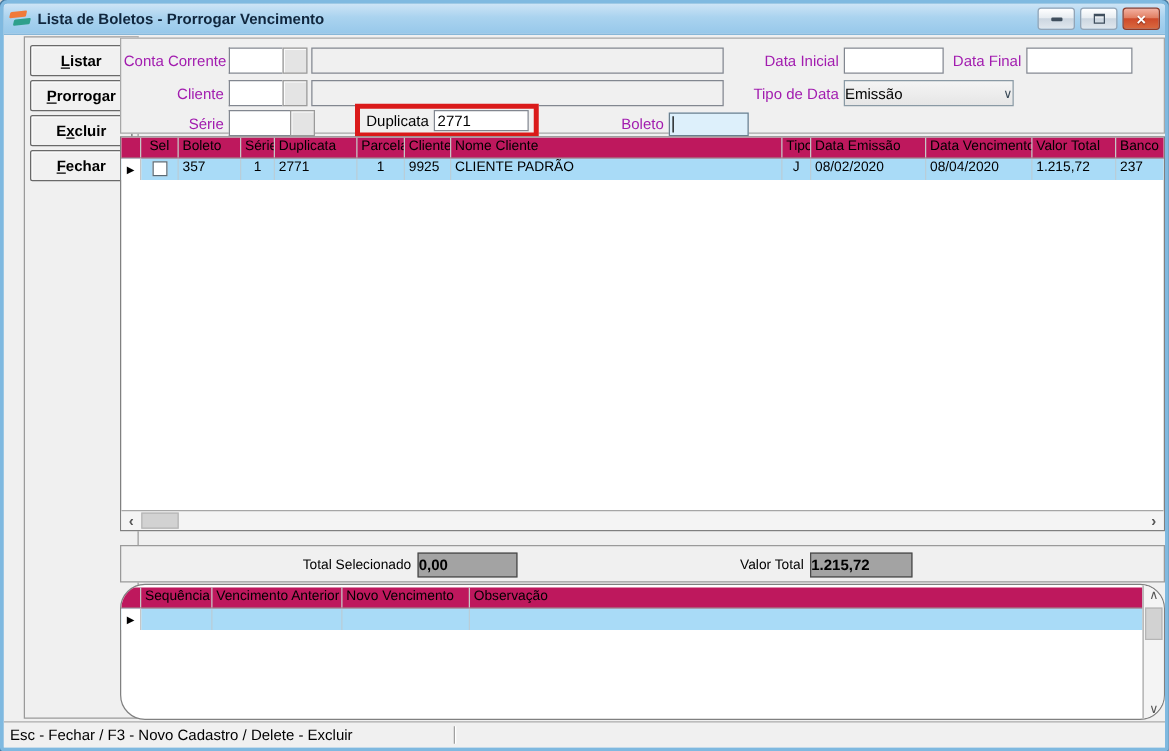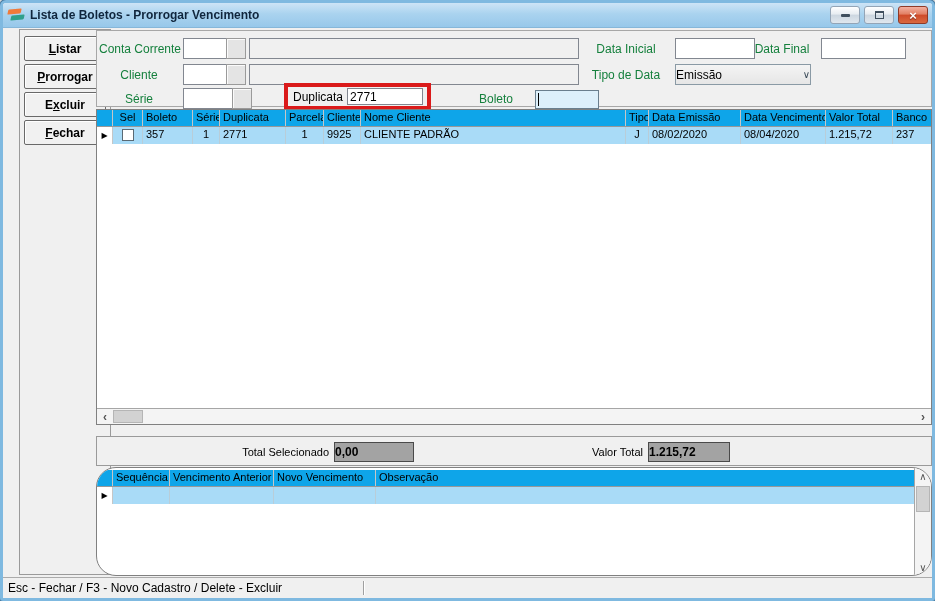--- a/index.html
+++ b/index.html
@@ -36,21 +36,21 @@
     width:82px; height:25px; background:#f1f1f1; border:1px solid #696969; border-radius:2px;
     font-family:"Liberation Sans",sans-serif; font-size:12px; font-weight:700; color:#000;
     box-shadow:inset 1px 1px 0 #ffffff; cursor:default;
   }
   .side-btn .u { text-decoration:underline; }
   
   .filter-panel {
     position:absolute; left:93px; top:27px; width:836px; height:77px;
     background:#f0f0f0; border:1px solid #a7a7a7;
   }
-  .flabel { position:absolute; font-size:12px; color:#15803d; text-align:center; white-space:nowrap; }
+  .flabel { position:absolute; font-size:12px; color:#a21caf; text-align:right; white-space:nowrap; }
   .sunken { border:1px solid #828790; background:#fff; }
   .field { position:absolute; font-size:12px; color:#000; padding:0 3px; font-family:"Liberation Sans",sans-serif; }
   .ro { background:#f0f0f0; }
   .lookup { position:absolute; display:flex; height:21px; }
   .lookup input { flex:1; min-width:0; border:1px solid #828790; border-right:none; font-size:12px; padding:0 2px; background:#fff; }
   .lookup-btn { width:20px; background:#e4e4e4; border:1px solid #9a9a9a; box-shadow:inset 1px 1px 0 #fbfbfb; }
   .combo {
     position:absolute; height:21px; background:linear-gradient(180deg,#f4f4f4,#e6e6e6);
     border:1px solid #8a9aa5; display:flex; align-items:center; padding:0 0; font-size:12px;
   }
@@ -66,21 +66,21 @@
     background:#ddf0fb; border:1px solid #6a7f8e; }
   .caret { position:absolute; left:2px; top:2px; width:1px; height:13px; background:#000; }
   
   .grid { position:absolute; background:#fff; border:1px solid #808080; overflow:hidden; }
   .main-grid { left:93px; top:106px; width:836px; height:316px; }
   .grow { display:flex; width:100%; height:17px; font-size:11px; }
   .grow .cell {
     border-right:1px solid #c6c6c6; padding:1px 3px 0 3px; overflow:hidden;
     white-space:nowrap; color:#000;
   }
-  .ghead { border-bottom:1px solid #989898; background:#0ea5e9; }
+  .ghead { border-bottom:1px solid #989898; background:#be185d; }
   .gdata { background:#a9dbf7; }
   .gdata .cell { border-right:1px solid #b9cdd8; }
   .gdata .ind { background:#fff; border-right:1px solid #c6c6c6; }
   .ind { width:16px; flex:none; text-align:center; padding:0; }
   .tri { color:#000; font-size:8px; line-height:16px; }
   .num { } .ctr { text-align:center; }
   .mc-sel{width:30px;flex:none}.mc-boleto{width:50px;flex:none}.mc-serie{width:27px;flex:none}
   .mc-dup{width:66px;flex:none}.mc-par{width:38px;flex:none}.mc-cli{width:37px;flex:none}
   .mc-nome{width:265px;flex:none}.mc-tipo{width:23px;flex:none}.mc-de{width:92px;flex:none}
   .mc-dv{width:85px;flex:none}.mc-vt{width:67px;flex:none}.mc-banco{flex:1;border-right:none!important}

